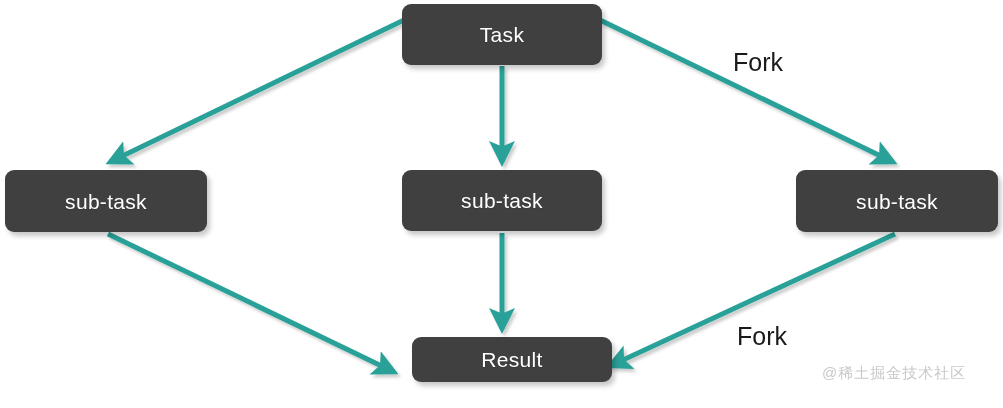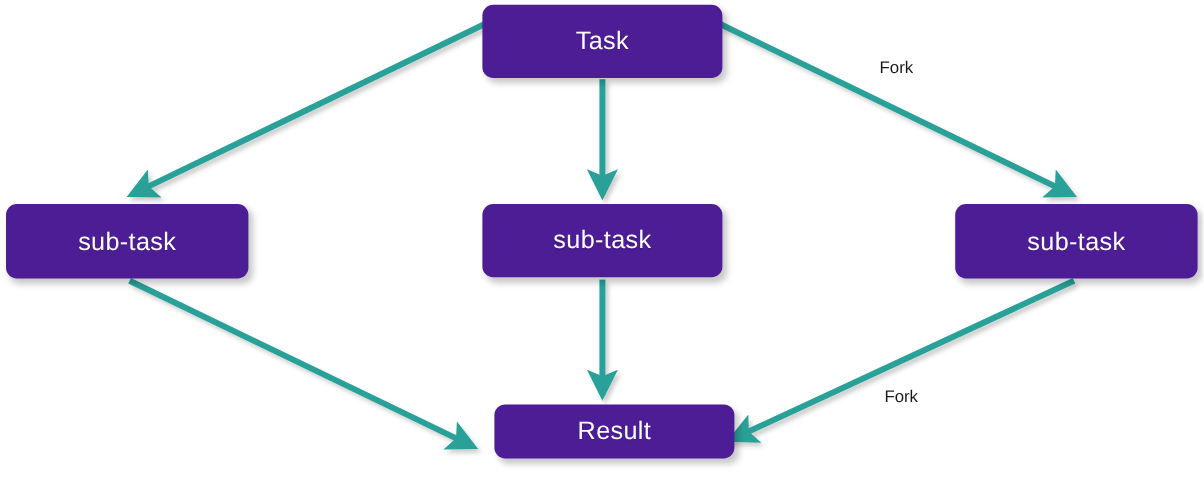--- a/index.html
+++ b/index.html
@@ -18,42 +18,42 @@
   #edges {
     position: absolute;
     left: 0;
     top: 0;
     width: 1003px;
     height: 408px;
   }
   .node {
     position: absolute;
     box-sizing: border-box;
-    background: #4c1d95;
+    background: #404040;
     border-radius: 9px;
     color: #ffffff;
     display: flex;
     align-items: center;
     justify-content: center;
     font-size: 21px;
     font-weight: 400;
     letter-spacing: 0.3px;
     box-shadow: 3px 4px 5px rgba(0,0,0,0.22);
     z-index: 3;
     user-select: none;
   }
   .node-label {
     display: block;
     line-height: 1;
     text-shadow: 0 1px 1px rgba(0,0,0,0.12);
   }
   .edge-label {
     position: absolute;
     color: #1a1a1a;
-    font-size: 14px;
+    font-size: 25px;
     z-index: 4;
     white-space: nowrap;
     user-select: none;
   }
   .watermark {
     position: absolute;
     color: #c9c9c9;
     font-size: 15px;
     letter-spacing: 1px;
     z-index: 5;
@@ -111,14 +111,15 @@
   </div>
 
   <div class="node" id="node-result">
     <span class="node-label">Result</span>
   </div>
 
   <div class="edge-label" id="label-fork">Fork</div>
 
   <div class="edge-label" id="label-join">Fork</div>
 
+  <div class="watermark" id="watermark-text">@稀土掘金技术社区</div>
 
 </div>
 
 </body></html>

